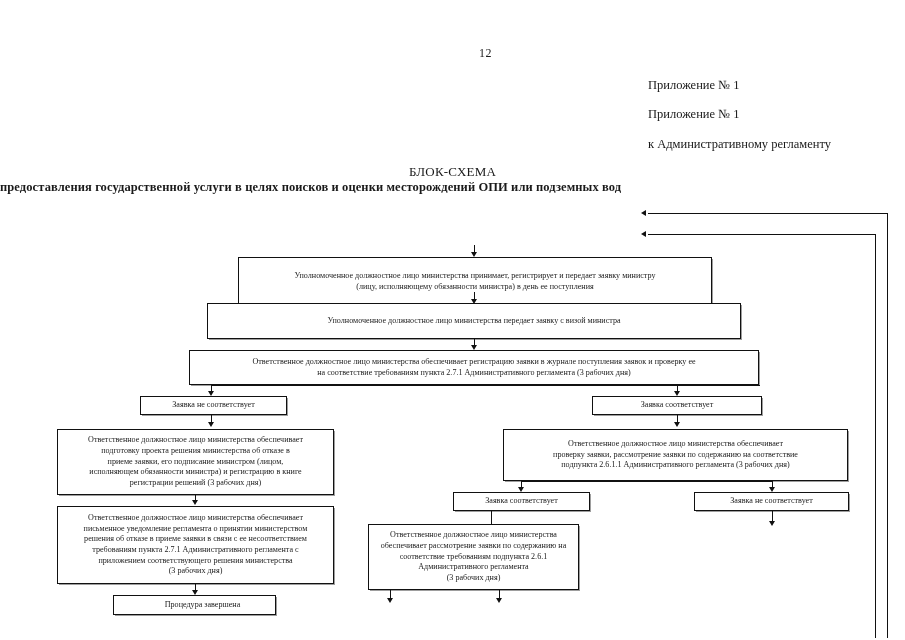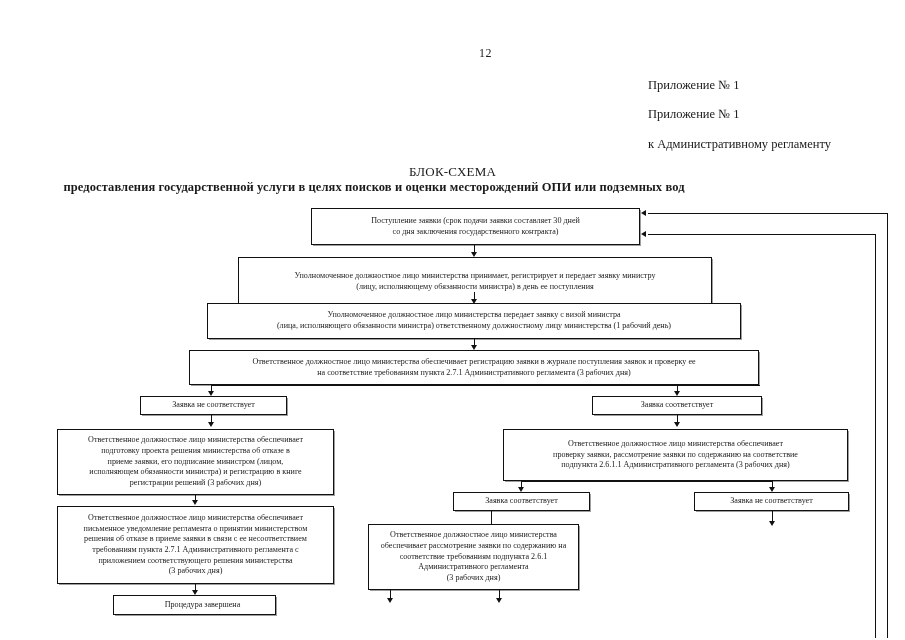--- a/index.html
+++ b/index.html
@@ -35,21 +35,20 @@
 
   .title-main {
     left: 0; top: 164px; width: 905px;
     text-align: center;
     font-size: 13px;
     font-weight: normal;
     letter-spacing: .2px;
   }
   .title-sub {
     left: 0; top: 180px; width: 748px;
-    text-align: center;
     font-size: 12.5px;
     font-weight: bold;
     letter-spacing: .1px;
   }
 
   
   .box {
     box-sizing: border-box;
     border: 1.3px solid #111;
     background: #fff;
@@ -93,44 +92,37 @@
 
   <div class="abs page-num">12</div>
 
   <div class="abs appx appx-1">Приложение № 1</div>
   <div class="abs appx appx-2">Приложение № 1</div>
   <div class="abs appx appx-3">к Административному регламенту</div>
 
   <div class="abs title-main">БЛОК-СХЕМА</div>
   <div class="abs title-sub">предоставления государственной услуги в целях поисков и оценки месторождений ОПИ или подземных вод</div>
 
-  <div class="abs box" style="left:311px; top:208px; width:329px; height:37px;">
-    <div class="inner">
-      <div>Поступление заявки (срок подачи заявки составляет 30 дней</div>
-      <div>со дня заключения государственного контракта)</div>
-    </div>
-  </div>
 
   <div class="abs vline" style="left:474px; top:245px; height:9px;"></div>
   <div class="abs arrow-down" style="left:471px; top:252px;"></div>
 
   <div class="abs box" style="left:238px; top:257px; width:474px; height:50px;">
     <div class="inner">
       <div>Уполномоченное должностное лицо министерства принимает, регистрирует и передает заявку министру</div>
       <div>(лицу, исполняющему обязанности министра) в день ее поступления</div>
     </div>
   </div>
 
   <div class="abs vline" style="left:474px; top:292px; height:9px;"></div>
   <div class="abs arrow-down" style="left:471px; top:299px;"></div>
 
   <div class="abs box" style="left:207px; top:303px; width:534px; height:36px;">
     <div class="inner">
       <div>Уполномоченное должностное лицо министерства передает заявку с визой министра</div>
-      <div>(лица, исполняющего обязанности министра) ответственному должностному лицу министерства (1 рабочий день)</div>
     </div>
   </div>
 
   <div class="abs vline" style="left:474px; top:339px; height:9px;"></div>
   <div class="abs arrow-down" style="left:471px; top:345px;"></div>
 
   <div class="abs box" style="left:189px; top:350px; width:570px; height:35px;">
     <div class="inner">
       <div>Ответственное должностное лицо министерства обеспечивает регистрацию заявки в журнале поступления заявок и проверку ее</div>
       <div>на соответствие требованиям пункта 2.7.1 Административного регламента (3 рабочих дня)</div>

